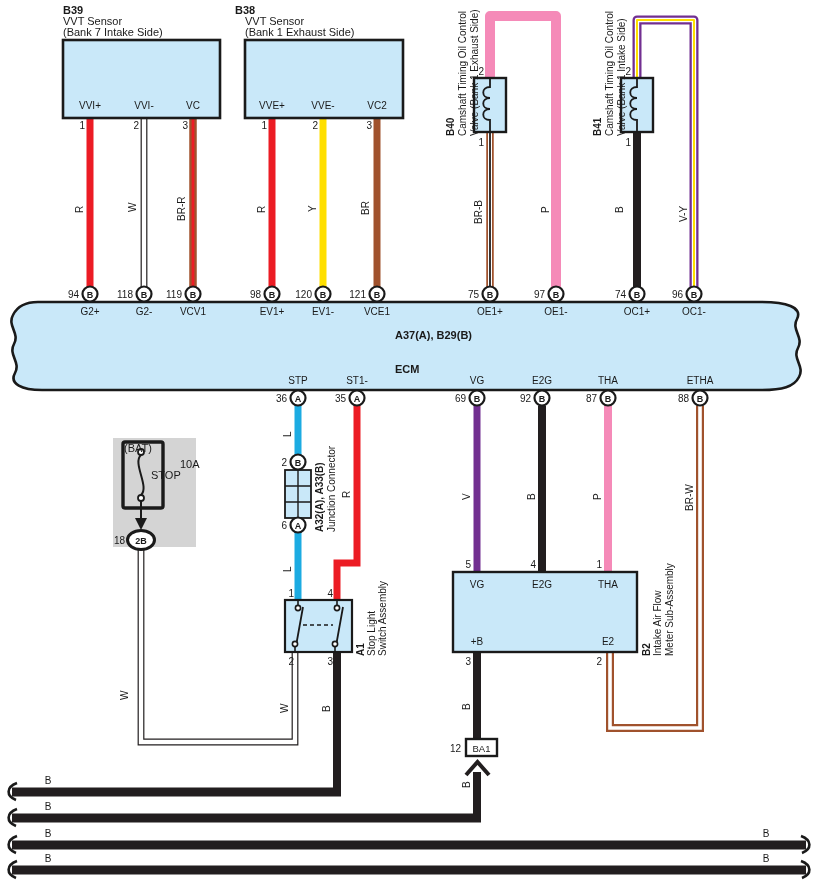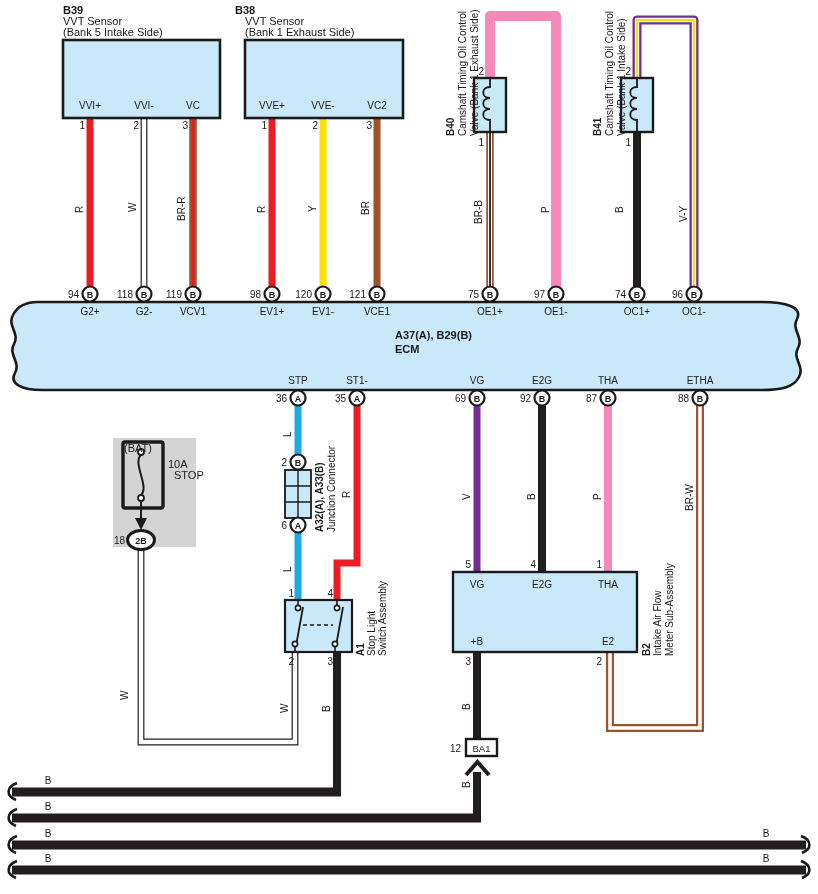--- a/index.html
+++ b/index.html
@@ -286,32 +286,32 @@
     <text class="busb" x="48" y="810">B</text>
     <text class="busb" x="48" y="837">B</text>
     <text class="busb" x="48" y="862">B</text>
     <text class="busb" x="766" y="837">B</text>
     <text class="busb" x="766" y="862">B</text>
   </g>
 </svg>
 
 <span class="ht b" style="left:63px;top:5px">B39</span>
 <span class="ht" style="left:63px;top:16px">VVT Sensor</span>
-<span class="ht" style="left:63px;top:27px">(Bank 5 Intake Side)</span>
+<span class="ht" style="left:63px;top:27px">(Bank 7 Intake Side)</span>
 
 <span class="ht b" style="left:235px;top:5px">B38</span>
 <span class="ht" style="left:245px;top:16px">VVT Sensor</span>
 <span class="ht" style="left:245px;top:27px">(Bank 1 Exhaust Side)</span>
 
 <span class="ht" style="left:124px;top:443px">(BAT)</span>
-<span class="ht" style="left:168px;top:459px">10A</span>
-<span class="ht" style="left:174px;top:470px">STOP</span>
+<span class="ht" style="left:180px;top:459px">10A</span>
+<span class="ht" style="left:151px;top:470px">STOP</span>
 
 <span class="ht b" style="left:395px;top:330px">A37(A), B29(B)</span>
-<span class="ht b" style="left:395px;top:344px">ECM</span>
+<span class="ht b" style="left:395px;top:364px">ECM</span>
 
 <span class="vt b" style="left:445px;top:136px">B40</span>
 <span class="vt" style="left:457px;top:136px">Camshaft Timing Oil Control</span>
 <span class="vt" style="left:469px;top:136px">Valve (Bank 1 Exhaust Side)</span>
 
 <span class="vt b" style="left:592px;top:136px">B41</span>
 <span class="vt" style="left:604px;top:136px">Camshaft Timing Oil Control</span>
 <span class="vt" style="left:616px;top:136px">Valve (Bank 1 Intake Side)</span>
 
 <span class="vt b" style="left:314px;top:532px">A32(A), A33(B)</span>

